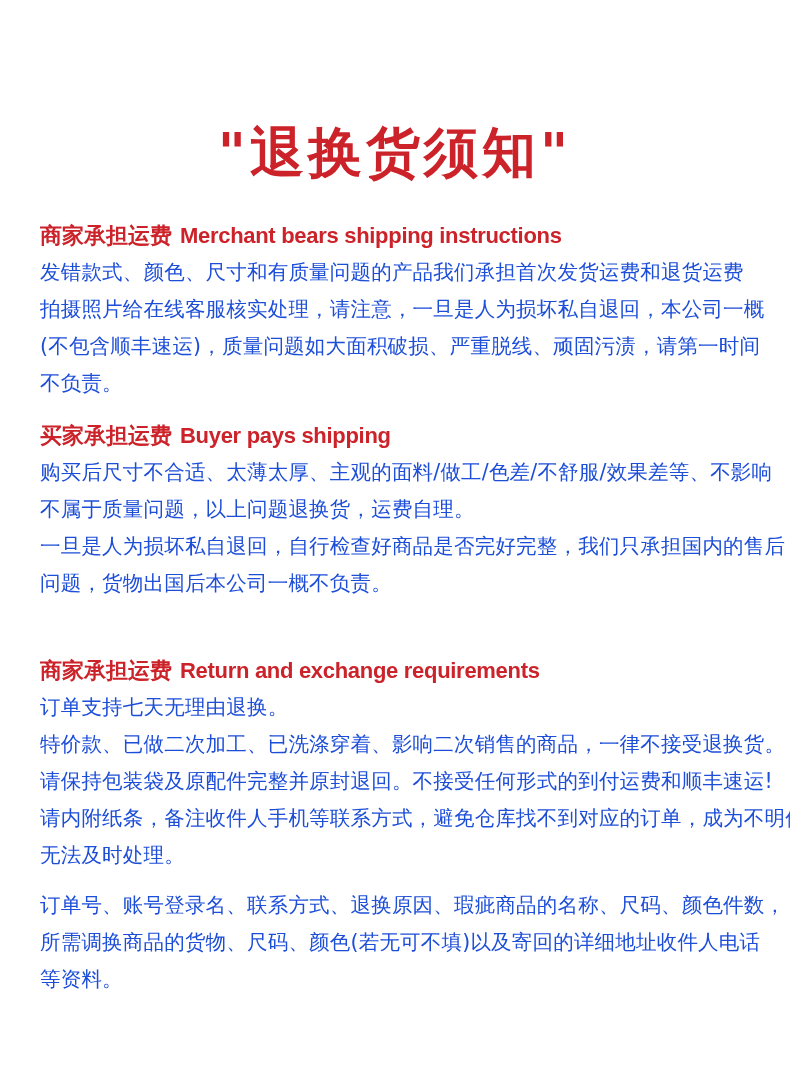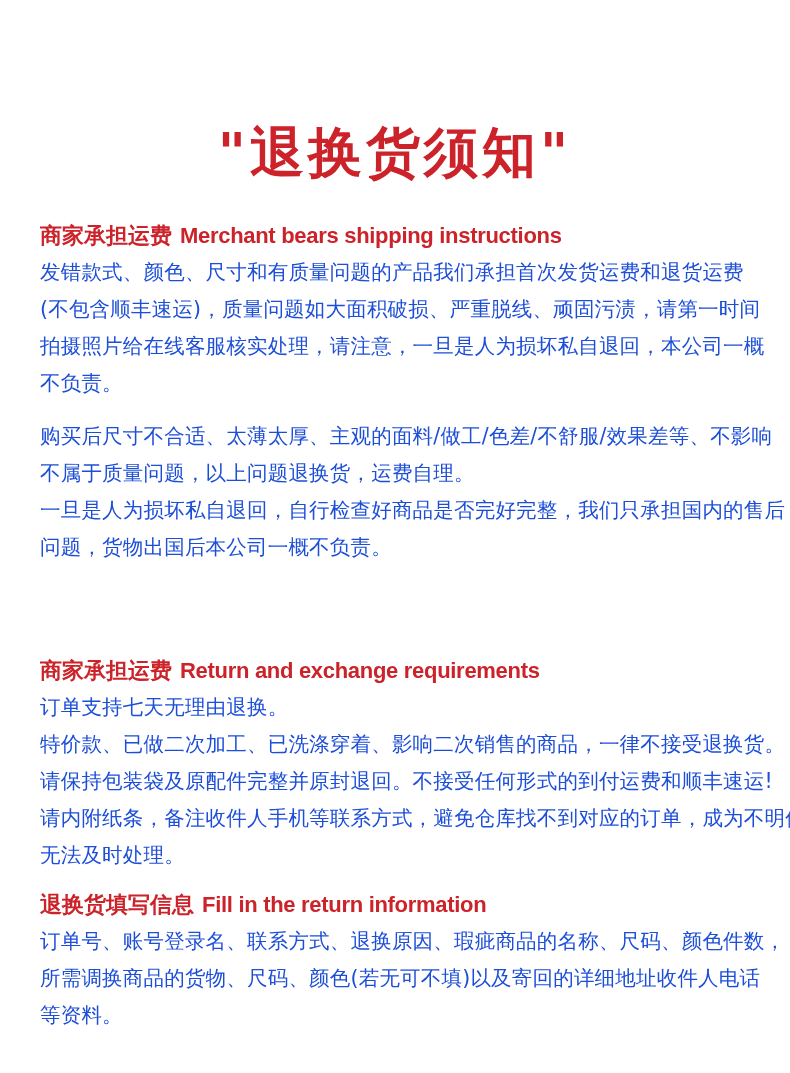--- a/index.html
+++ b/index.html
@@ -67,43 +67,43 @@
 </head>
 <body>
 
 <div class="title">"退换货须知"</div>
 
 <div class="section" id="sec1">
   <div class="section-head">
     <span class="head-cn">商家承担运费</span><span class="head-en">Merchant bears shipping instructions</span>
   </div>
   <div class="line">发错款式、颜色、尺寸和有质量问题的产品我们承担首次发货运费和退货运费</div>
+  <div class="line">拍摄照片给在线客服核实处理，请注意，一旦是人为损坏私自退回，本公司一概</div>
   <div class="line">(不包含顺丰速运)，质量问题如大面积破损、严重脱线、顽固污渍，请第一时间</div>
-  <div class="line">拍摄照片给在线客服核实处理，请注意，一旦是人为损坏私自退回，本公司一概</div>
   <div class="line">不负责。</div>
 </div>
 
 <div class="section" id="sec2">
+  <div class="section-head">
+    <span class="head-cn">买家承担运费</span><span class="head-en">Buyer pays shipping</span>
+  </div>
   <div class="line">购买后尺寸不合适、太薄太厚、主观的面料/做工/色差/不舒服/效果差等、不影响</div>
   <div class="line">不属于质量问题，以上问题退换货，运费自理。</div>
   <div class="line">一旦是人为损坏私自退回，自行检查好商品是否完好完整，我们只承担国内的售后</div>
   <div class="line">问题，货物出国后本公司一概不负责。</div>
 </div>
 
 <div class="section" id="sec3">
   <div class="section-head">
     <span class="head-cn">商家承担运费</span><span class="head-en">Return and exchange requirements</span>
   </div>
   <div class="line">订单支持七天无理由退换。</div>
   <div class="line">特价款、已做二次加工、已洗涤穿着、影响二次销售的商品，一律不接受退换货。</div>
   <div class="line">请保持包装袋及原配件完整并原封退回。不接受任何形式的到付运费和顺丰速运!</div>
   <div class="line">请内附纸条，备注收件人手机等联系方式，避免仓库找不到对应的订单，成为不明件</div>
   <div class="line">无法及时处理。</div>
 </div>
 
 <div class="section" id="sec4">
-  <div class="section-head">
-    <span class="head-cn">退换货填写信息</span><span class="head-en">Fill in the return information</span>
-  </div>
   <div class="line">订单号、账号登录名、联系方式、退换原因、瑕疵商品的名称、尺码、颜色件数，</div>
   <div class="line">所需调换商品的货物、尺码、颜色(若无可不填)以及寄回的详细地址收件人电话</div>
   <div class="line">等资料。</div>
 </div>
 
 </body></html>

